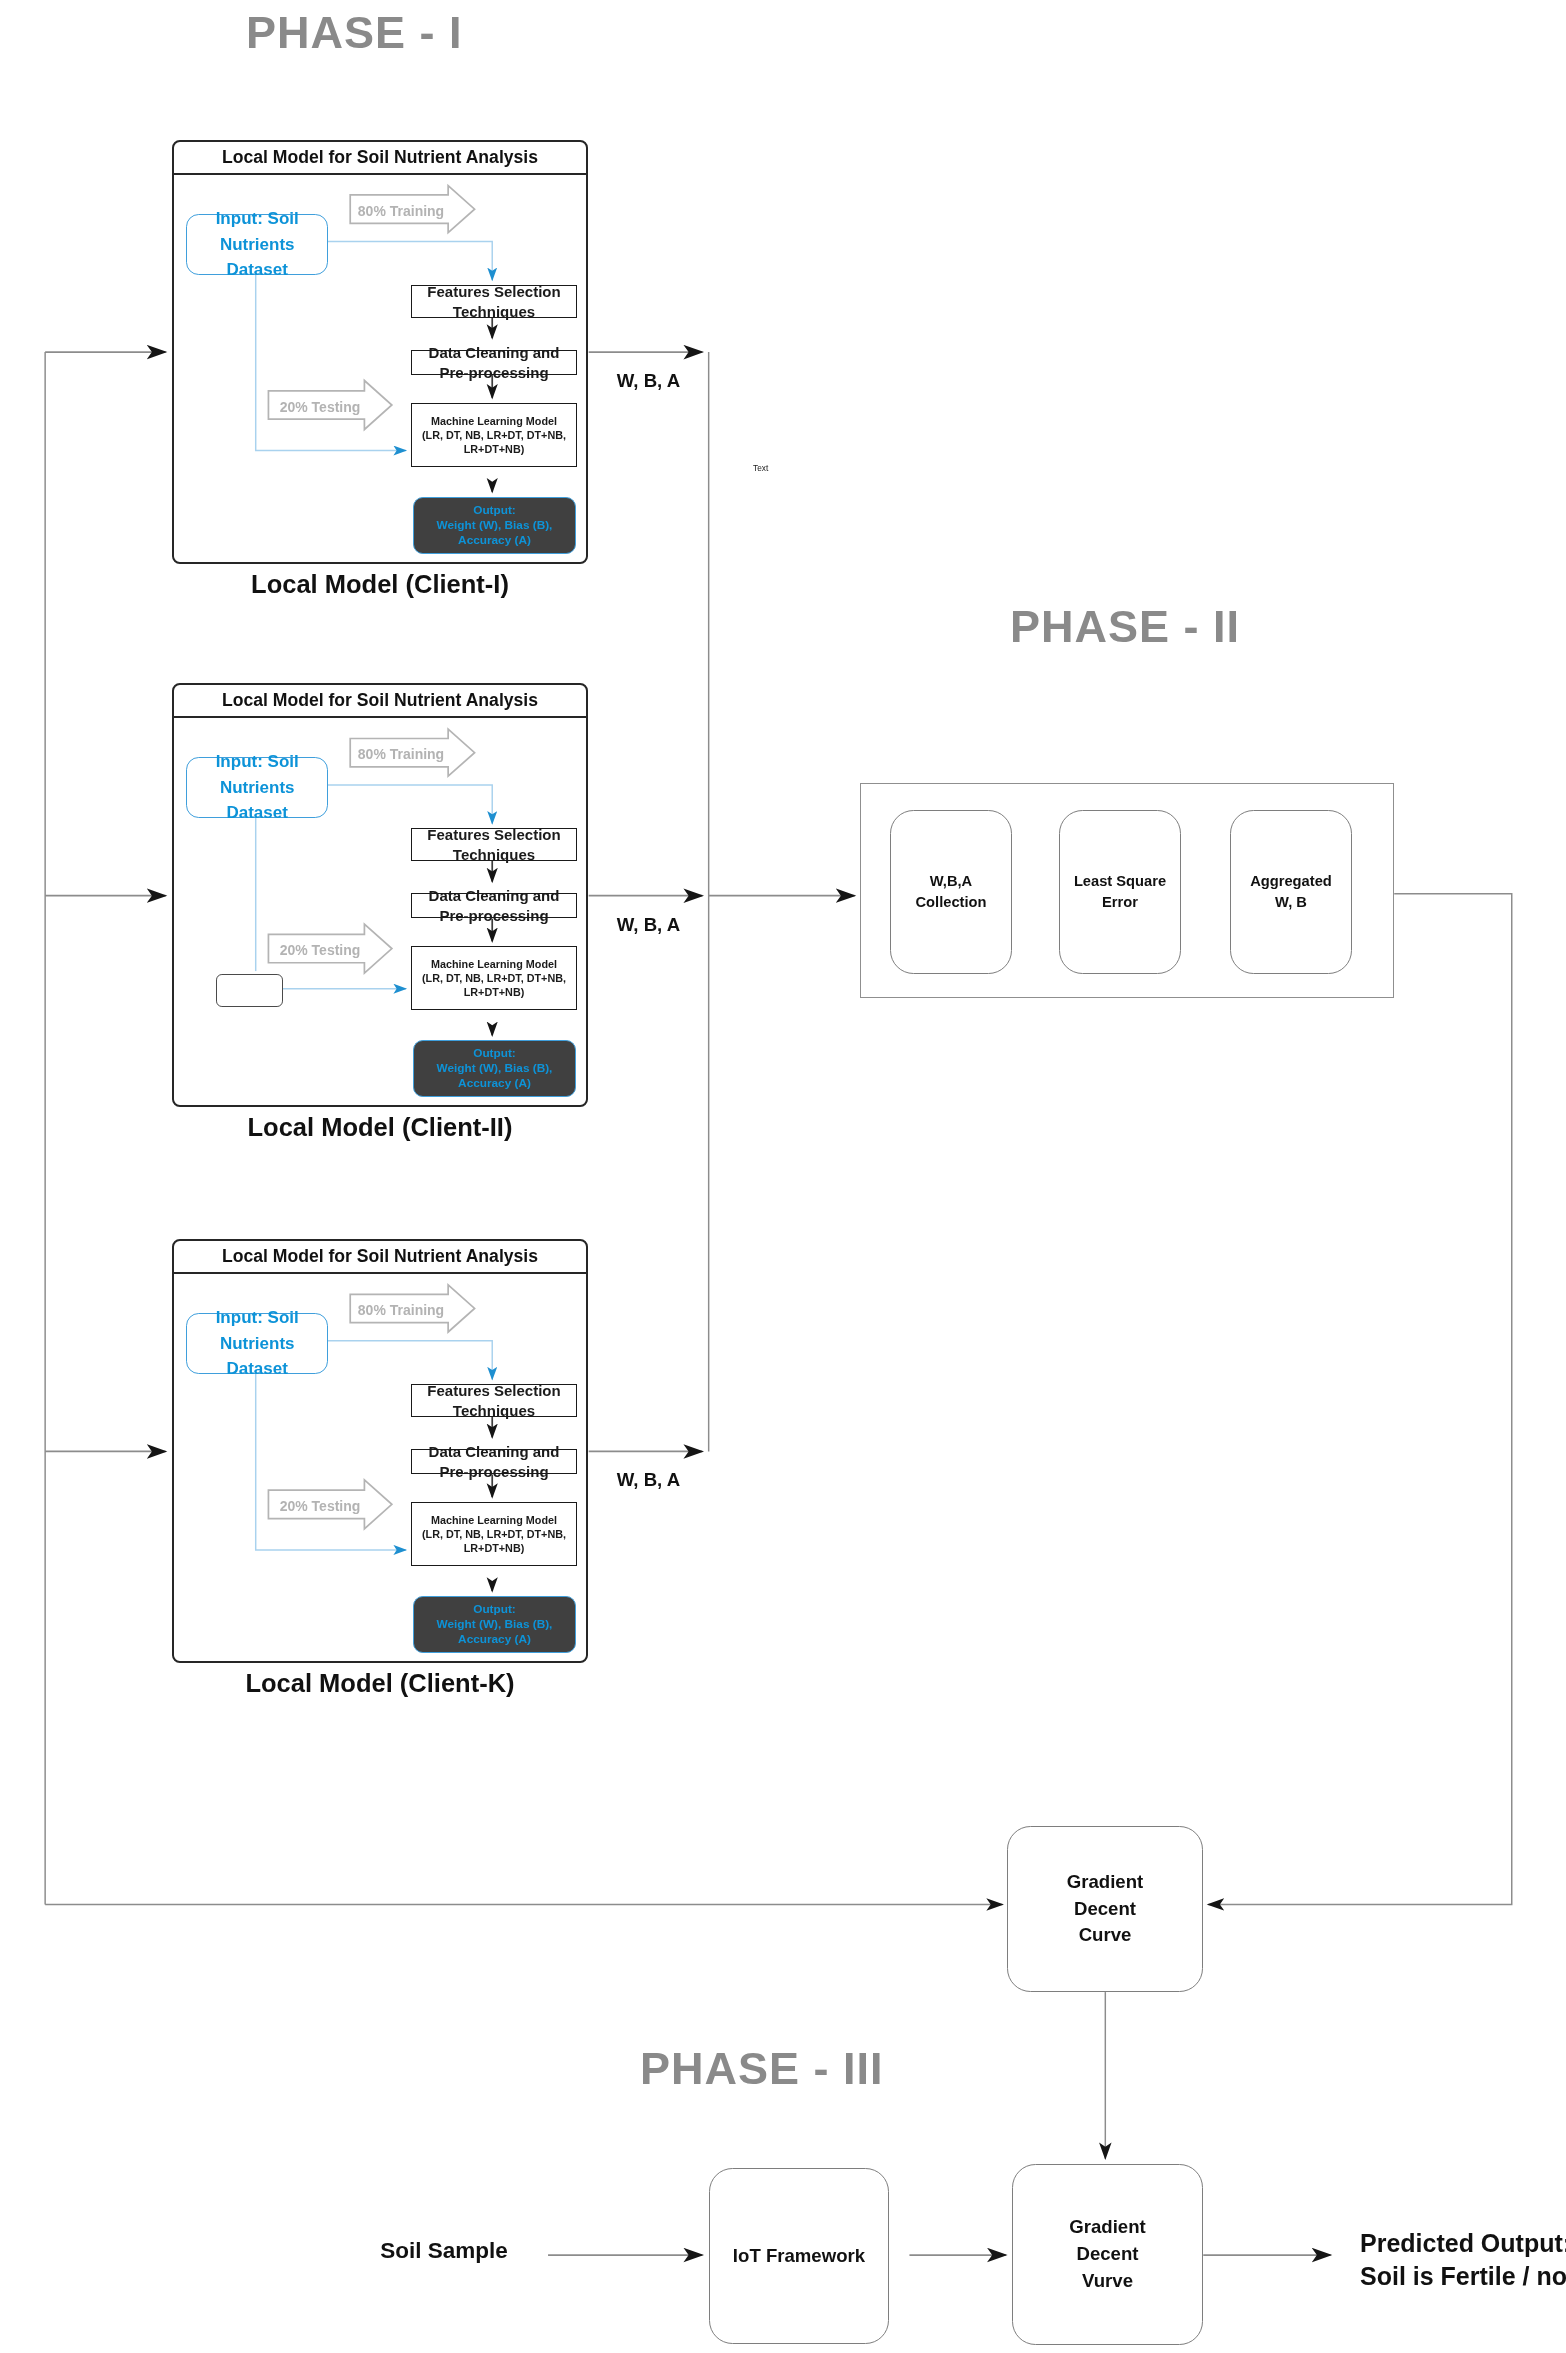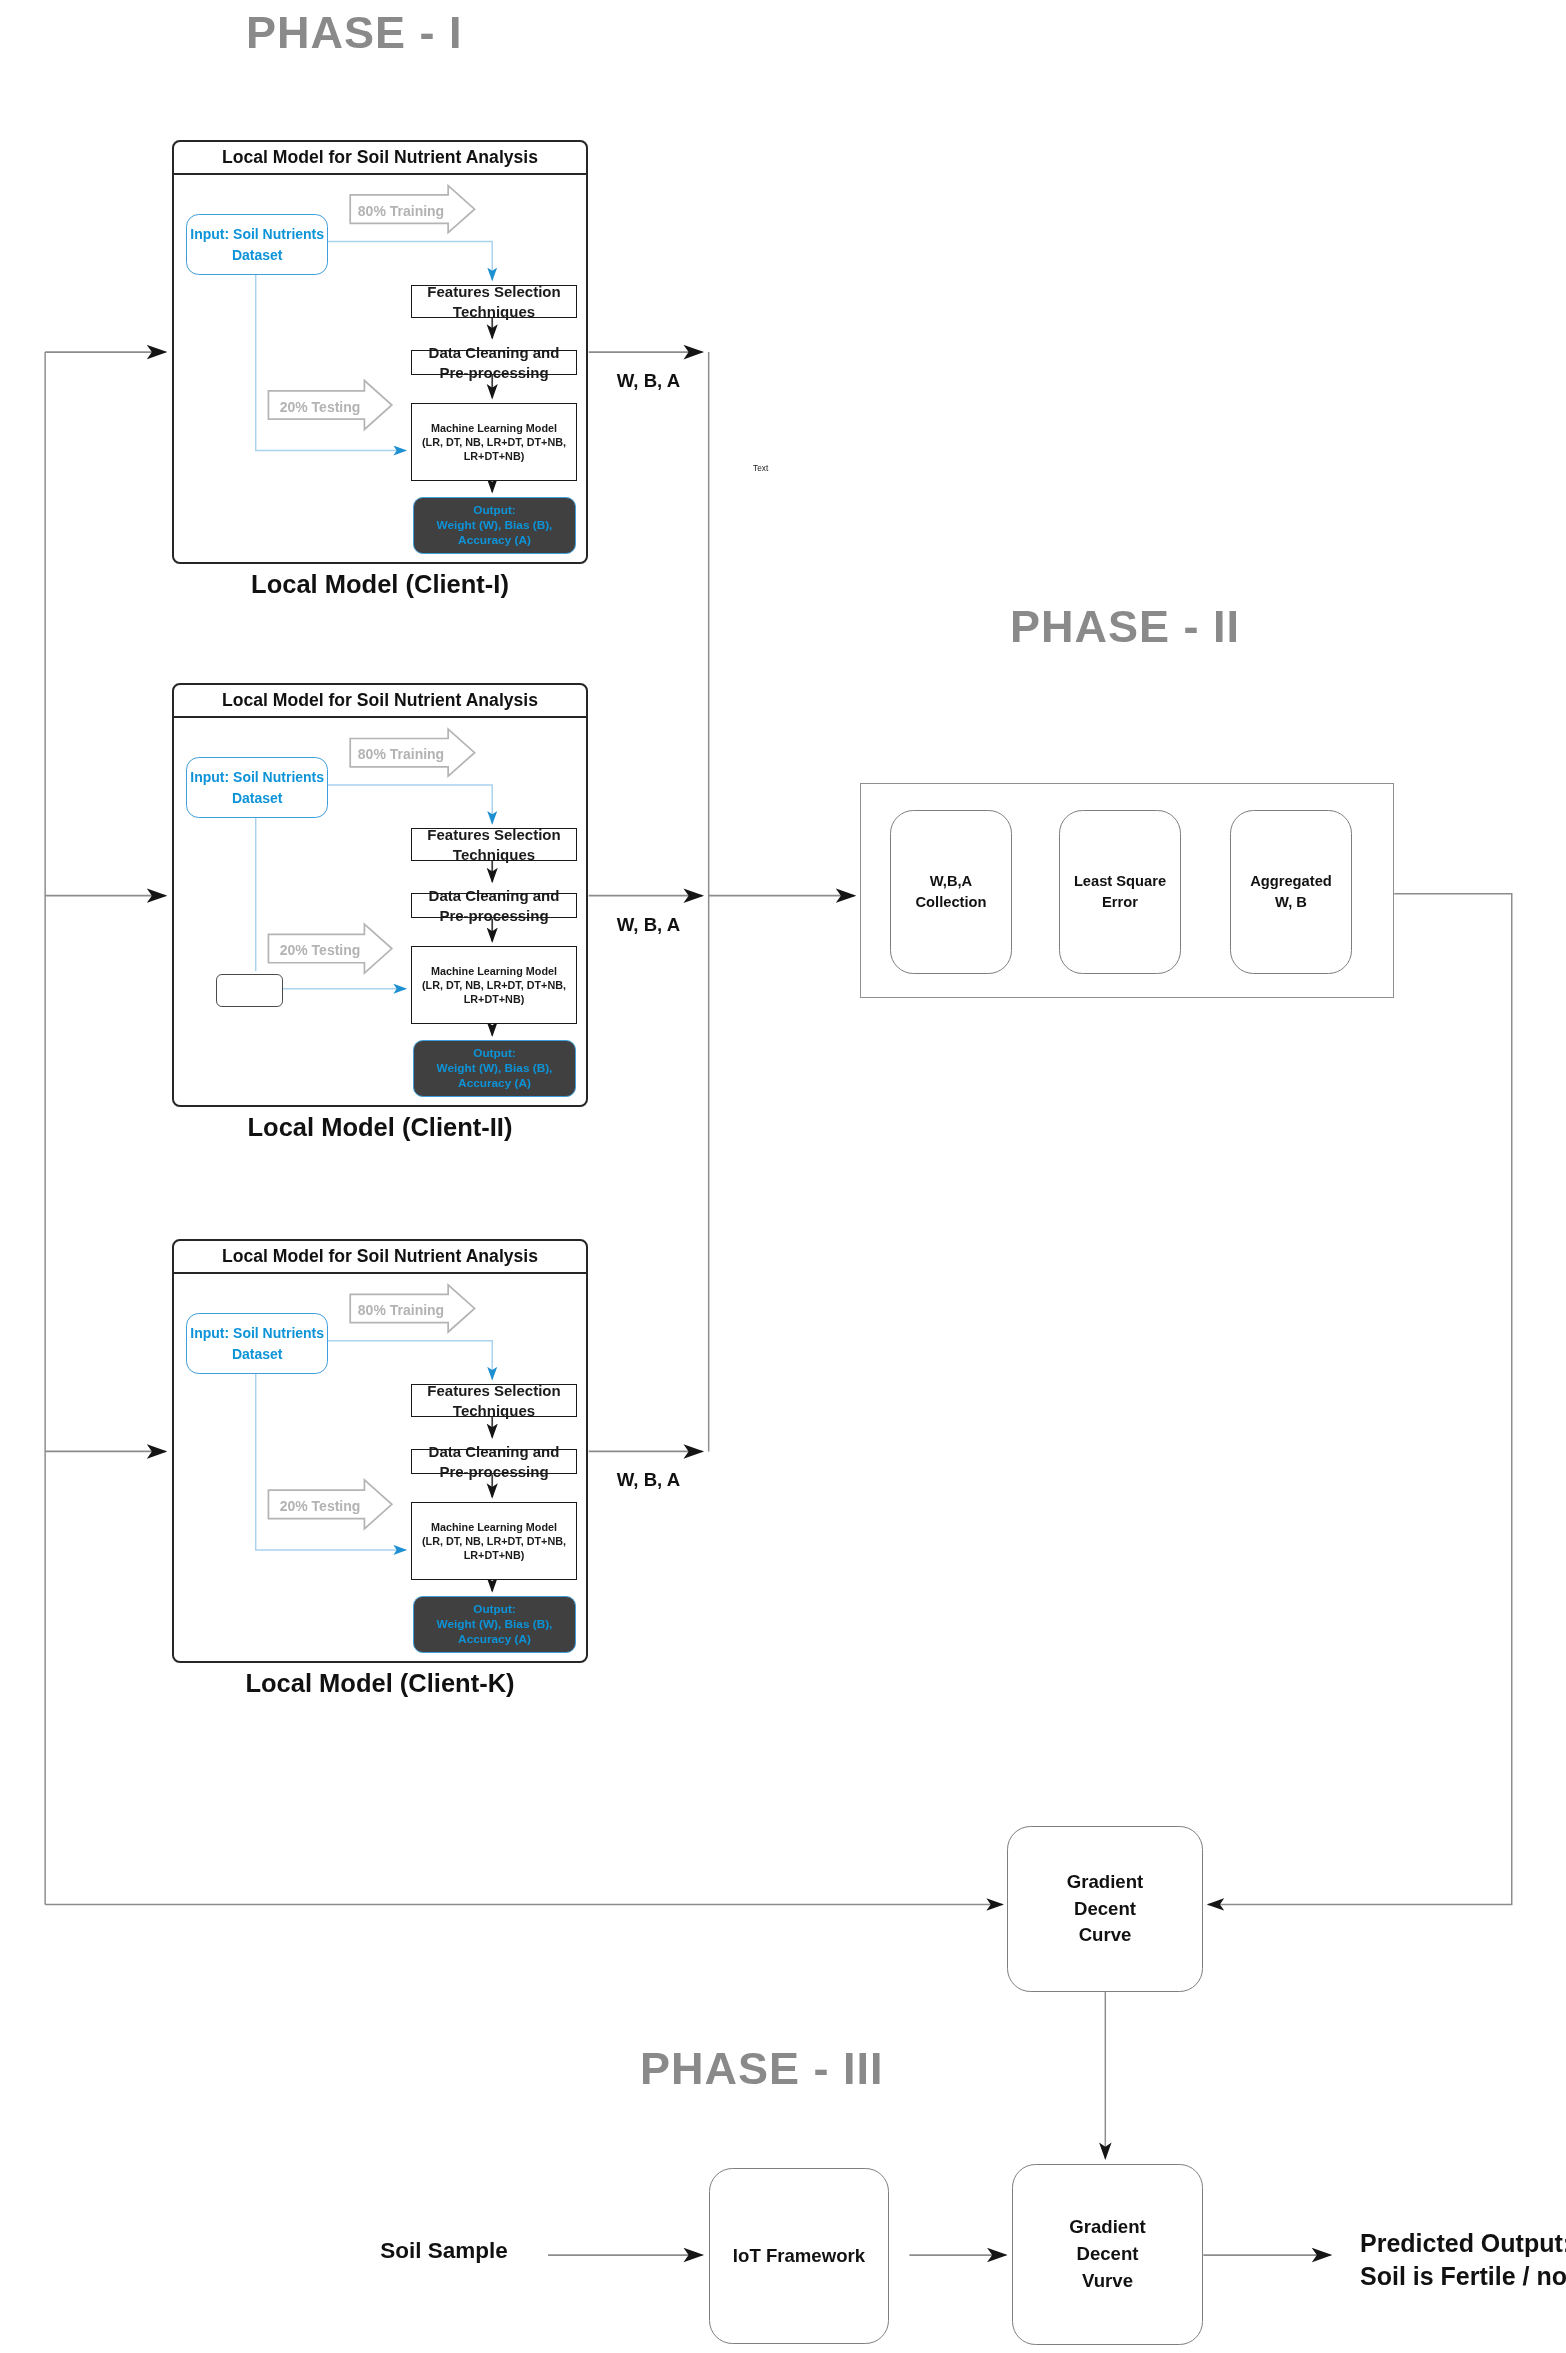--- a/index.html
+++ b/index.html
@@ -4,25 +4,25 @@
 <style>
   html,body{margin:0;padding:0;background:#ffffff;}
   body{font-family:"Liberation Sans", sans-serif;}
   .canvas{position:relative;width:1567px;height:2354px;background:#fff;overflow:hidden;margin-left:28px;}
   .wires{position:absolute;left:0;top:0;}
 
   .phase-title{position:absolute;color:#8a8a8a;font-size:45px;font-weight:bold;white-space:nowrap;letter-spacing:1px;}
 
   .lm{position:absolute;left:144px;width:416px;height:424px;border:2px solid #262626;border-radius:7.8px;background:transparent;box-sizing:border-box;padding-left:40px;}
   .lm-title{position:absolute;left:0;right:0;top:0;height:31px;border-bottom:2px solid #262626;display:flex;align-items:center;justify-content:center;font-size:17.6px;font-weight:bold;color:#111;}
-  .input-box{position:absolute;left:12.2px;top:72px;width:142px;height:61px;border:1.5px solid #3f9fdc;border-radius:12.7px;background:#fff;color:#0d93d8;font-weight:bold;font-size:14px;line-height:1.5;display:flex;align-items:center;justify-content:center;text-align:center;white-space:pre-line;box-sizing:border-box;}
+  .input-box{position:absolute;left:12.2px;top:72px;width:142px;height:61px;border:1.5px solid #3f9fdc;border-radius:12.7px;background:#fff;color:#0d93d8;font-weight:bold;font-size:17px;line-height:1.5;display:flex;align-items:center;justify-content:center;text-align:center;white-space:pre-line;box-sizing:border-box;}
   .pbox{position:absolute;left:237px;width:166px;border:1.5px solid #1a1a1a;background:#fff;color:#1b1b1b;font-weight:bold;font-size:15px;line-height:1.32;display:flex;align-items:center;justify-content:center;text-align:center;white-space:pre-line;box-sizing:border-box;}
   .features{top:143px;height:33px;}
   .cleaning{top:208px;height:25px;}
-  .ml{top:261px;height:78px;font-size:10.8px;}
+  .ml{top:261px;height:64px;font-size:10.8px;}
   .outbox{position:absolute;left:239px;top:355px;width:163px;height:57px;border:1.5px solid #3f9fdc;border-radius:9.8px;background:#404040;color:#0d93d8;font-weight:bold;font-size:11.8px;line-height:1.3;display:flex;align-items:center;justify-content:center;text-align:center;white-space:pre-line;box-sizing:border-box;}
   .gray-arrow-text{position:absolute;width:98px;color:#b3b3b3;font-weight:bold;font-size:14px;text-align:center;white-space:nowrap;}
   .t80{left:178px;top:61px;}
   .t20{left:97px;top:257px;}
   .small-box{position:absolute;left:42px;top:289px;width:67px;height:33px;border:1.5px solid #4a4a4a;border-radius:5.9px;background:#fff;box-sizing:border-box;}
   .caption{position:absolute;left:0;width:100%;top:428px;text-align:center;font-size:25.5px;font-weight:bold;color:#111;white-space:nowrap;}
 
   .wba{position:absolute;left:569px;width:103px;text-align:center;font-size:18.6px;font-weight:bold;color:#111;}
   .stray{position:absolute;left:725px;top:463px;font-size:8.3px;color:#222;}
 

